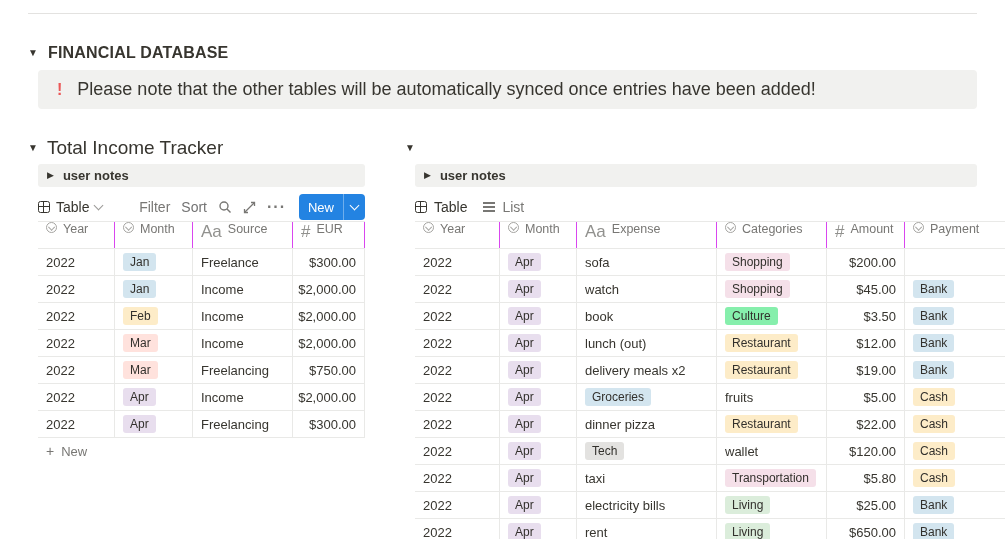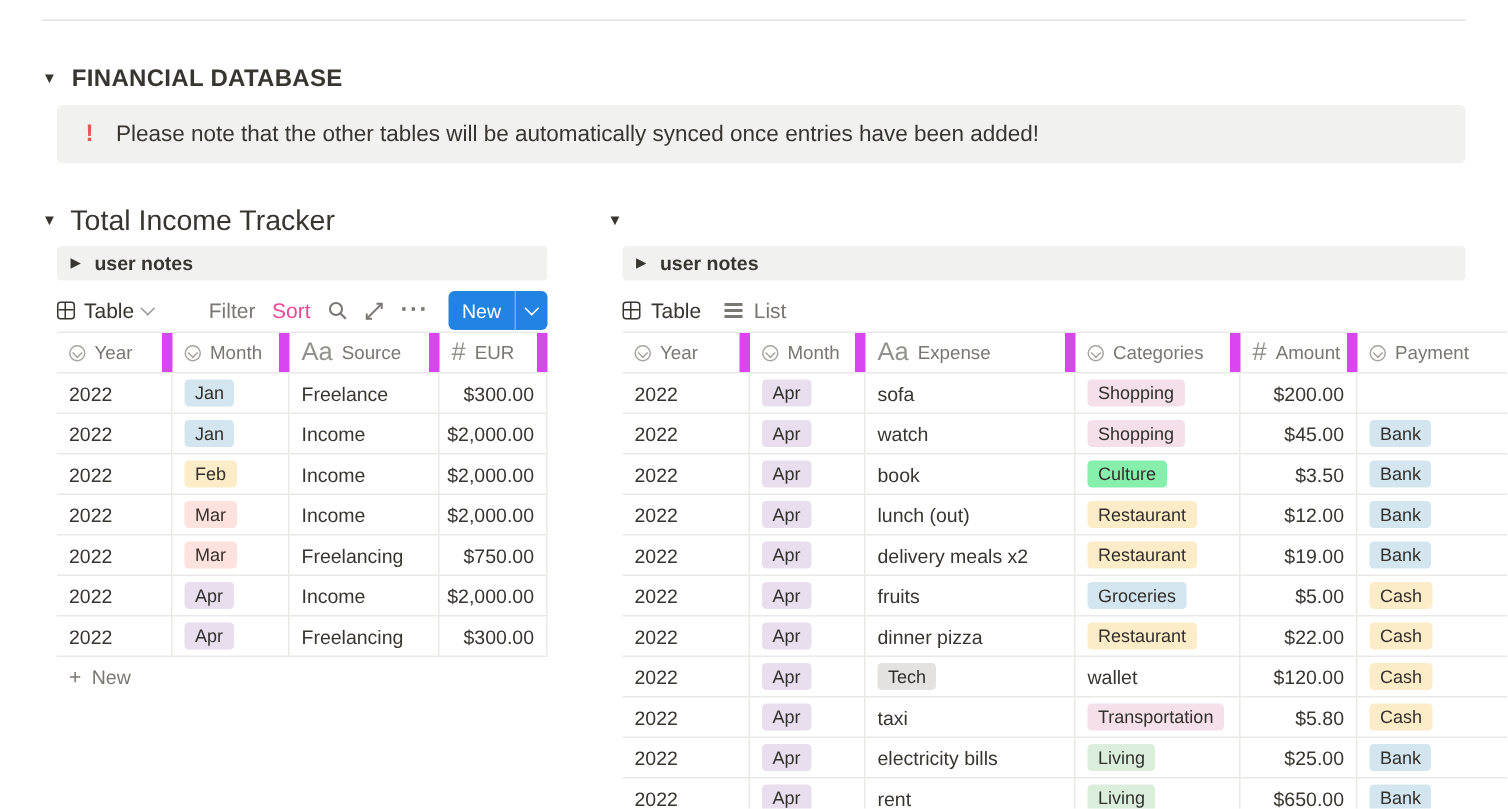--- a/index.html
+++ b/index.html
@@ -13,21 +13,21 @@
   
   .page-header{position:absolute;left:28px;top:44px;display:flex;align-items:center;gap:10px}
   .toggle{font-size:10px;color:#37352f;line-height:1}
   .toggle-sm{font-size:9px;color:#37352f;line-height:1}
   .page-title{font-size:16px;font-weight:700;letter-spacing:.2px}
 
   
   .callout{position:absolute;left:38px;top:70px;width:939px;height:39px;background:#f1f1ef;
     border-radius:4px;display:flex;align-items:center;gap:15px;padding:0 19px;box-sizing:border-box}
   .callout-icon{font-weight:700;font-size:16px}
-  .callout-text{font-size:15px}
+  .callout-text{font-size:18px}
 
   
   .tracker{position:absolute;top:138px}
   .tracker-income{left:28px;width:337px}
   .tracker-expense{left:405px;width:600px}
   .tracker-title-row{display:flex;align-items:center;gap:9px;height:20px}
   .tracker-title{font-size:19px;font-weight:400}
   .tracker-inner{margin-left:10px;margin-top:6px}
 
   .usernotes{height:23px;background:#f1f1ef;border-radius:3px;display:flex;align-items:center;
@@ -62,22 +62,22 @@
     position:relative;flex:none;box-sizing:border-box}
   .tabicon-table::before{content:"";position:absolute;top:0;bottom:0;left:4px;width:1.4px;background:currentColor}
   .tabicon-table::after{content:"";position:absolute;left:0;right:0;top:4px;height:1.4px;background:currentColor}
   .tabicon-list{border:none;border-radius:0;height:10px}
   .tabicon-list::before{content:"";position:absolute;left:0;right:0;top:0;height:1.5px;background:currentColor;
     box-shadow:0 4px 0 currentColor,0 8px 0 currentColor}
 
   
   .tbl{margin-top:0;font-size:13px}
   .thead{display:flex;height:26px;border-top:1px solid #e9e9e7;border-bottom:1px solid #e9e9e7;color:#787774}
-  .th{display:flex;align-items:center;gap:6px;padding:0 8px;box-sizing:border-box;
-    border-right:7px solid #d946ef;font-size:12.5px;flex:none;overflow:hidden;white-space:nowrap;cursor:pointer}
+  .th{display:flex;align-items:flex-start;gap:6px;padding:0 8px;box-sizing:border-box;
+    border-right:1px solid #d946ef;font-size:12.5px;flex:none;overflow:hidden;white-space:nowrap;cursor:pointer}
   .tr{display:flex;height:26px;border-bottom:1px solid #e9e9e7}
   .td{display:flex;align-items:center;padding:0 8px;box-sizing:border-box;border-right:1px solid #e9e9e7;
     flex:none;overflow:hidden;white-space:nowrap;cursor:pointer}
   .num{justify-content:flex-end}
 
   .picon{flex:none;display:inline-flex;align-items:center;justify-content:center;color:#91918e}
   .picon-text,.picon-number{font-size:17px}
   .picon-select{width:11px;height:11px;border:1.2px solid #a5a4a1;border-radius:50%;position:relative;box-sizing:border-box}
   .picon-select::after{content:"";position:absolute;left:2.2px;top:2.2px;width:3.6px;height:3.6px;
     border-left:1.2px solid #a5a4a1;border-bottom:1.2px solid #a5a4a1;transform:rotate(-45deg)}
@@ -129,21 +129,21 @@
 
     <div class="toolbar">
       <div class="view-switch">
         <span class="tabicon tabicon-table"></span>
         <span>Table</span>
         <span class="chev chev-gray"></span>
       </div>
       <div class="toolbar-spacer"></div>
       <div class="toolbar-right">
         <span class="tb-btn">Filter</span>
-        <span class="tb-btn" style="color: #ec4899;">Sort</span>
+        <span class="tb-btn" style="color: #737373;">Sort</span>
         <span class="tb-btn">
           <svg width="14" height="14" viewBox="0 0 14 14" fill="none" stroke="#787774" stroke-width="1.4">
             <circle cx="6" cy="6" r="4"></circle>
               <line x1="9" y1="9" x2="12.5" y2="12.5"></line>
           </svg>
         </span>
         <span class="tb-btn">
           <svg width="13" height="13" viewBox="0 0 13 13" fill="none" stroke="#787774" stroke-width="1.3">
             <path d="M8 1.5h3.5V5"></path>
               <path d="M11.5 1.5L1.5 11.5"></path>
@@ -368,24 +368,24 @@
             <div class="td num">$19.00</div>
             <div class="td">
               <span class="tag" style="background: rgb(211, 229, 239);">Bank</span>
             </div>
           </div>
           <div class="tr">
             <div class="td">2022</div>
             <div class="td">
               <span class="tag" style="background: rgb(232, 222, 238);">Apr</span>
             </div>
+            <div class="td">
+              <span class="tag" style="background: rgb(211, 229, 239);">Groceries</span>
+            </div>
             <div class="td">fruits</div>
-            <div class="td">
-              <span class="tag" style="background: rgb(211, 229, 239);">Groceries</span>
-            </div>
             <div class="td num">$5.00</div>
             <div class="td">
               <span class="tag" style="background: rgb(253, 236, 200);">Cash</span>
             </div>
           </div>
           <div class="tr">
             <div class="td">2022</div>
             <div class="td">
               <span class="tag" style="background: rgb(232, 222, 238);">Apr</span>
             </div>

